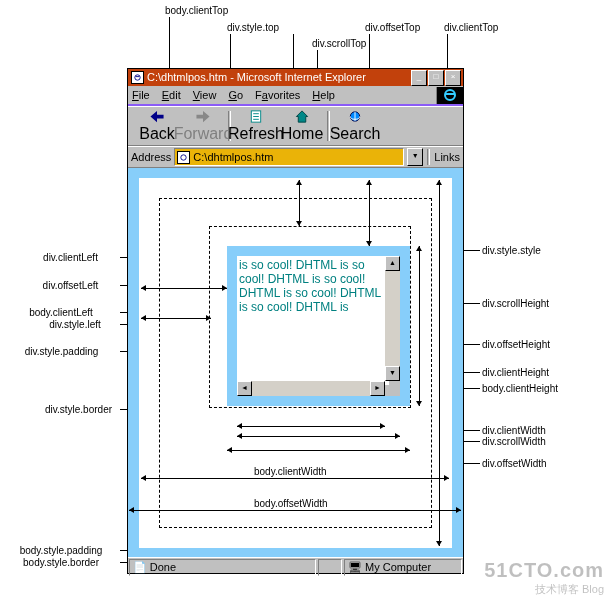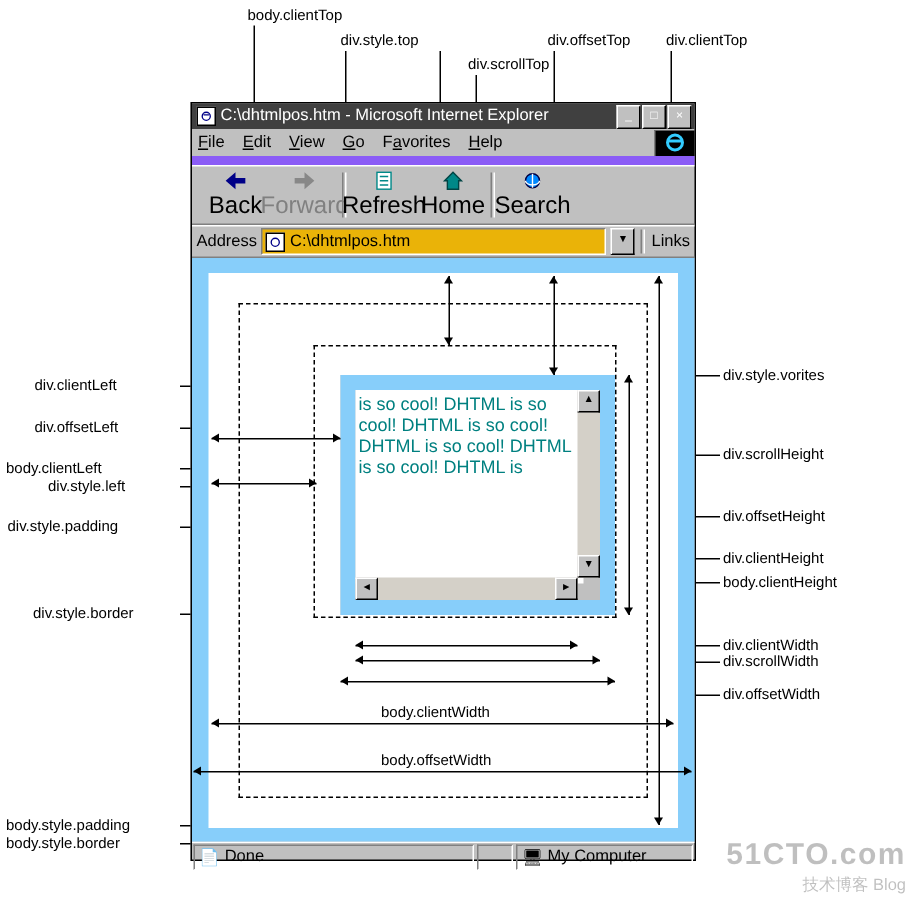--- a/index.html
+++ b/index.html
@@ -1,25 +1,25 @@
 <!DOCTYPE html>
 <html><head>
 <meta charset="utf-8">
 <style>
 body{margin:0;font-family:Arial,sans-serif;font-size:10px;color:#000;background:#fff}
 .container{position:relative;width:609px;height:602px}
-.lbl{position:absolute;white-space:nowrap;text-align:left}
+.lbl{position:absolute;white-space:nowrap;text-align:center}
 .lbl-r{text-align:left}
 .win{position:absolute;left:127px;top:68px;width:335px;height:504px;border:1px solid #000;background:#c0c0c0}
-.tbar{height:17px;background:#404040;color:#fff;font-size:11px;line-height:17px;padding-left:3px;display:flex}
+.tbar{height:17px;background:#c2410c;color:#fff;font-size:11px;line-height:17px;padding-left:3px;display:flex}
 .ticon{width:13px;height:13px;background:#fff;margin:2px 3px 0 0;border:1px solid #000;box-sizing:border-box;display:flex;align-items:center;justify-content:center}
 .ticon svg{width:9px;height:9px}
 .tbtns{margin-left:auto;display:flex;padding:1px 2px 0 0}
 .cbtn{width:14px;height:14px;border:1px solid #000;border-top-color:#fff;border-left-color:#fff;background:#c0c0c0;margin-left:1px;font-size:8px;line-height:11px;text-align:center;font-family:Arial}
-.menu{height:18px;border-bottom:6px solid #8b5cf6;font-size:11px;display:flex;align-items:center;padding-left:4px}
+.menu{height:18px;border-bottom:2px solid #8b5cf6;font-size:11px;display:flex;align-items:center;padding-left:4px}
 .menu span{margin-right:12px}
 .menu u{text-decoration:underline}
 .elogo{margin-left:auto;width:26px;height:17px;border-left:1px solid #808080;background:#000;display:flex;align-items:center;justify-content:center}
 .elogo svg{width:14px;height:14px}
 .tbar2{height:38px;border-top:1px solid #fff;border-bottom:1px solid #808080;display:flex;align-items:center;padding:0 6px}
 .tbtn{width:46px;height:34px;display:flex;flex-direction:column;align-items:center;justify-content:center;font-size:16px}
 .tbtn.dis{color:#808080}
 .tbtn svg{width:18px;height:16px;margin-bottom:1px}
 .sep{width:1px;height:30px;border-left:1px solid #808080;border-right:1px solid #fff;margin:0 2px}
 .addr{height:20px;border-top:1px solid #fff;border-bottom:1px solid #808080;display:flex;align-items:center;font-size:11px;padding:0 3px}
@@ -75,21 +75,21 @@
 <div class="lbl" style="left:5px;top:346px;width:113px">div.style.padding</div>
 <div class="lbl" style="left:22px;top:404px;width:113px">div.style.border</div>
 
 <div class="line" style="left:120px;top:257px;height:1px;width:110px"></div>
 <div class="line" style="left:120px;top:285px;height:1px;width:35px"></div>
 <div class="line" style="left:120px;top:312px;height:1px;width:14px"></div>
 <div class="line" style="left:120px;top:324px;height:1px;width:35px"></div>
 <div class="line" style="left:120px;top:351px;height:1px;width:122px"></div>
 <div class="line" style="left:120px;top:409px;height:1px;width:105px"></div>
 
-<div class="lbl lbl-r" style="left:482px;top:245px">div.style.vorites</div>
+<div class="lbl lbl-r" style="left:482px;top:245px">div.style.style</div>
 <div class="lbl lbl-r" style="left:482px;top:298px">div.scrollHeight</div>
 <div class="lbl lbl-r" style="left:482px;top:339px">div.offsetHeight</div>
 <div class="lbl lbl-r" style="left:482px;top:367px">div.clientHeight</div>
 <div class="lbl lbl-r" style="left:482px;top:383px">body.clientHeight</div>
 <div class="lbl lbl-r" style="left:482px;top:425px">div.clientWidth</div>
 <div class="lbl lbl-r" style="left:482px;top:436px">div.scrollWidth</div>
 <div class="lbl lbl-r" style="left:482px;top:458px">div.offsetWidth</div>
 
 <div class="line" style="left:405px;top:250px;height:1px;width:75px"></div>
 <div class="line" style="left:405px;top:303px;height:1px;width:75px"></div>

